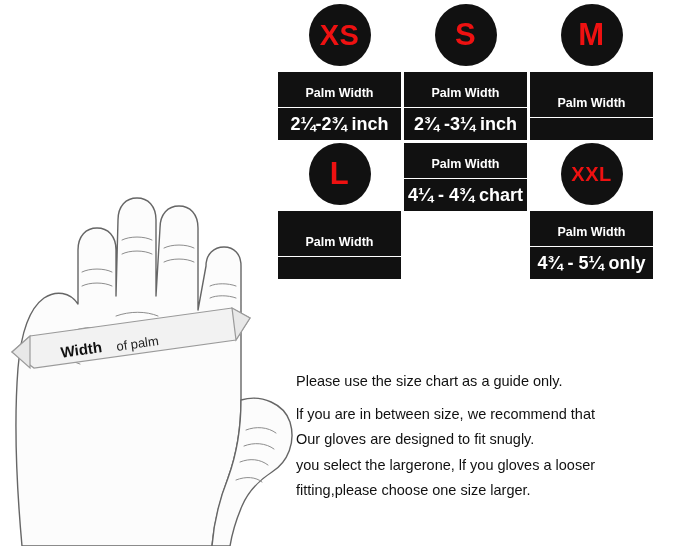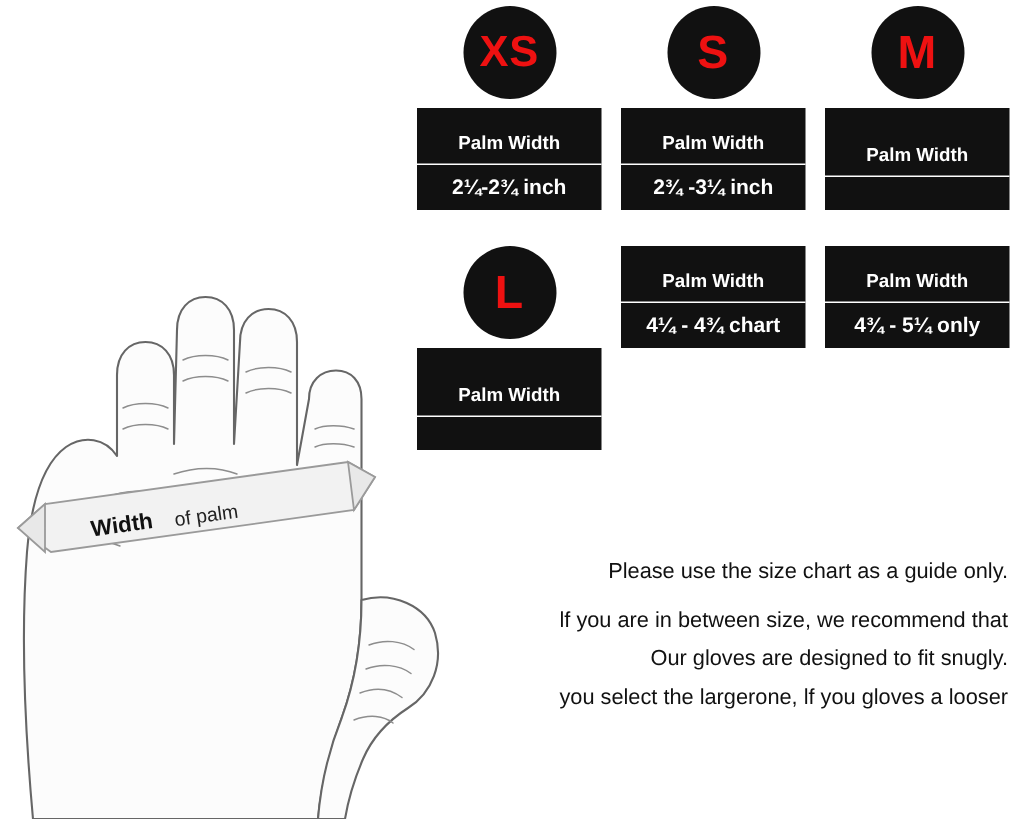--- a/index.html
+++ b/index.html
@@ -28,22 +28,22 @@
   
   #size-chart {
     position: absolute;
     left: 278px;
     top: 4px;
     width: 396px;
     height: 310px;
   }
   .size-row {
     display: flex;
-    gap: 13px;
-    margin-bottom: 24px;
+    gap: 3px;
+    margin-bottom: 3px;
   }
   .size-cell {
     width: 123px;
     position: relative;
   }
   .size-badge {
     width: 62px;
     height: 62px;
     border-radius: 50%;
     background: #111111;
@@ -73,21 +73,21 @@
     box-sizing: border-box;
     padding-top: 10px;
   }
   .size-box .label {
     font-size: 12.5px;
     font-weight: bold;
     line-height: 1.1;
     margin-bottom: 6px;
   }
   .size-box .value {
-    font-size: 14px;
+    font-size: 18px;
     font-weight: bold;
     line-height: 1.1;
     white-space: nowrap;
   }
   .size-box .divider {
     width: 100%;
     height: 1px;
     background: #ffffff;
     margin: 0 0 7px 0;
   }
@@ -97,21 +97,20 @@
     position: absolute;
     left: 296px;
     top: 374px;
     width: 376px;
     font-size: 14.5px;
     line-height: 1.0;
     color: #111111;
   }
   #notes p {
     margin: 0 0 18px 0;
-    text-align: right;
   }
   #notes .tight {
     margin-bottom: 11px;
   }
 </style>
 </head>
 <body>
 
 <div id="hand-illustration">
   <svg width="300" height="446" viewBox="0 0 300 446" xmlns="http://www.w3.org/2000/svg">
@@ -219,28 +218,30 @@
 
     <div class="size-cell">
       <div class="size-box">
         <div class="label">Palm Width</div>
         <div class="divider"></div>
         <div class="value">4¼ - 4¾ chart</div>
       </div>
     </div>
 
     <div class="size-cell">
+      <div class="size-badge sz-xxl">XXL</div>
       <div class="size-box">
         <div class="label">Palm Width</div>
         <div class="divider"></div>
         <div class="value">4¾ - 5¼ only</div>
       </div>
     </div>
 
   </div>
 </div>
 
 <div id="notes">
   <p>Please use the size chart as a guide only.</p>
   <p class="tight">lf you are in between size, we recommend that</p>
   <p class="tight">Our gloves are designed to fit snugly.</p>
   <p class="tight">you select the largerone, lf you gloves a looser</p>
+  <p>fitting,please choose one size larger.</p>
 </div>
 
 </body></html>

